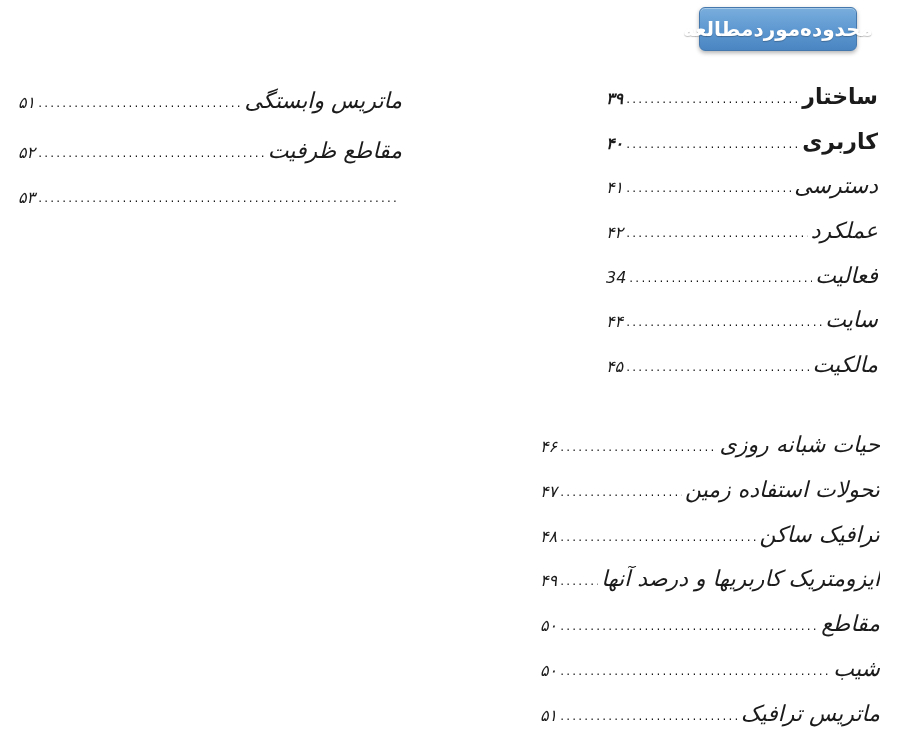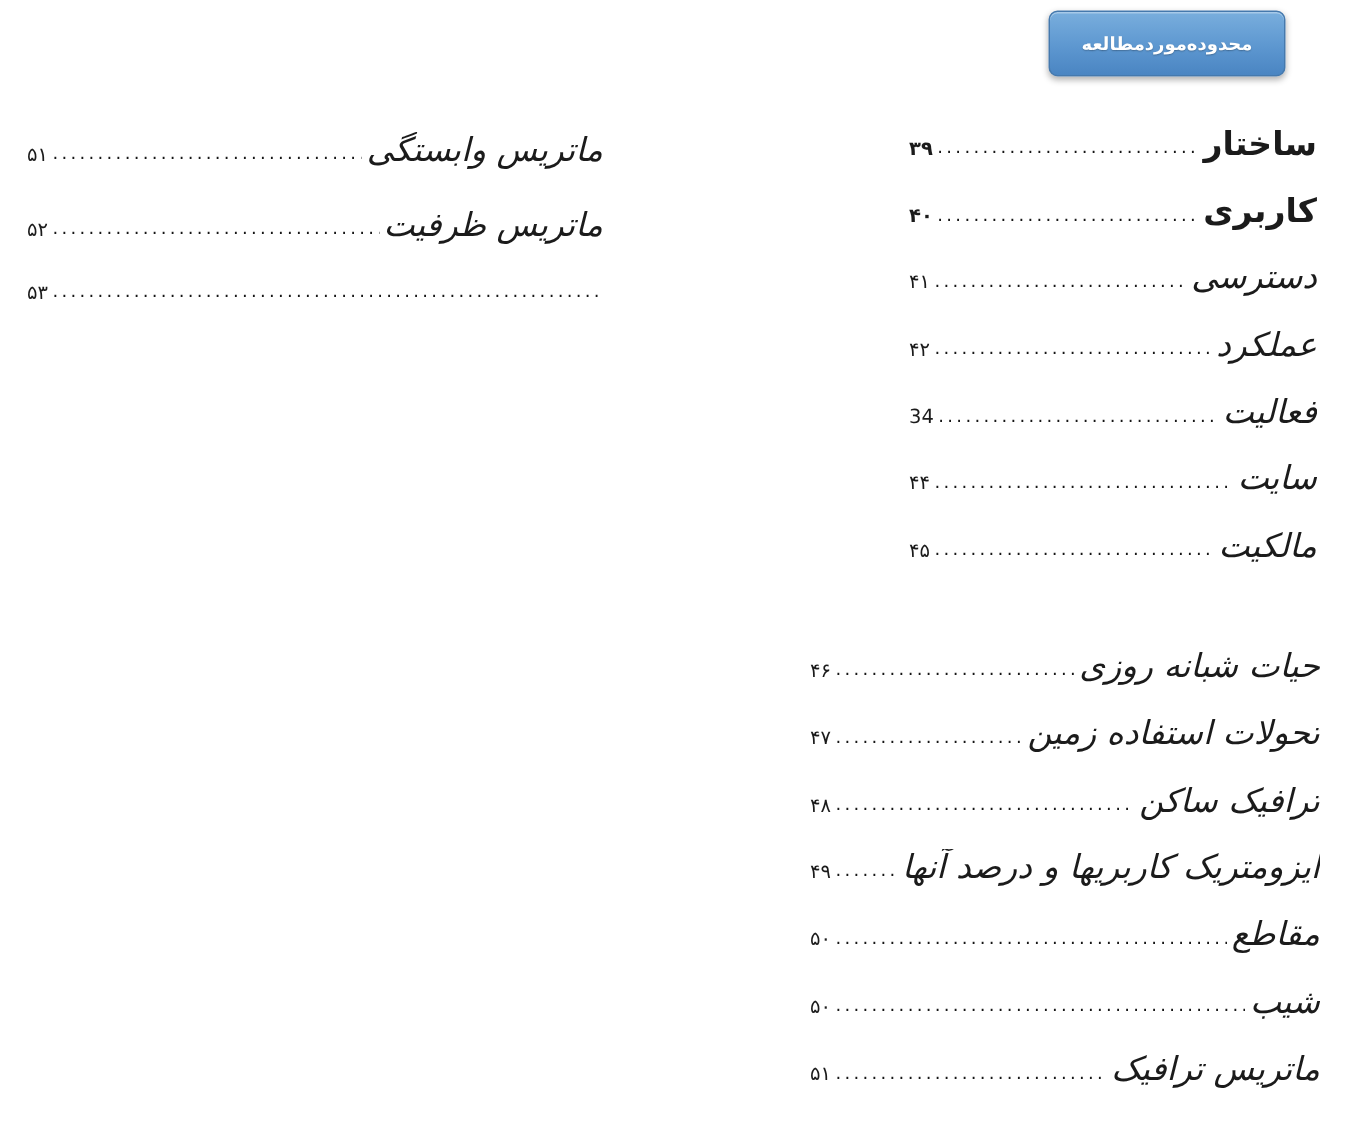--- a/index.html
+++ b/index.html
@@ -28,21 +28,21 @@
     border: 1px solid #4579ad;
     box-shadow: 0 2px 4px rgba(0,0,0,0.30), inset 0 1px 0 rgba(255,255,255,0.35);
     display: flex;
     align-items: center;
     justify-content: center;
     box-sizing: border-box;
   }
   .badge .badge-label {
     color: #ffffff;
     font-weight: 700;
-    font-size: 12px;
+    font-size: 20px;
     text-shadow: 0 1px 1px rgba(0,0,0,0.25);
     white-space: nowrap;
   }
 
   
   .toc-col {
     position: absolute;
     direction: rtl;
   }
   #right-group-1 { top: 84px;  right: 22px; width: 272px; }
@@ -84,23 +84,24 @@
     letter-spacing: 2.2px;
     color: #161616;
     margin: 0 3px;
     transform: translateY(-1px);
   }
   .leader::after {
     content: "..................................................................................................................................................................";
   }
 
   .toc-row .n {
-    font-size: 13px;
+    font-size: 16px;
     white-space: nowrap;
     flex: 0 0 auto;
+    font-style: italic;
   }
 </style>
 </head>
 <body>
 
 <div class="badge">
   <span class="badge-label">محدوده‌مورد‌مطالعه</span>
 </div>
 
 <div class="toc-col" id="right-group-1">
@@ -195,21 +196,21 @@
 
 <div class="toc-col" id="left-group">
 
     <div class="toc-row">
       <span class="t">ماتریس وابستگی</span>
       <span class="leader"></span>
       <span class="n">۵۱</span>
     </div>
 
     <div class="toc-row">
-      <span class="t">ماتریس ظرفیت</span>
+      <span class="t">مقاطع ظرفیت</span>
       <span class="leader"></span>
       <span class="n">۵۲</span>
     </div>
 
     <div class="toc-row">
       <span class="leader"></span>
       <span class="n">۵۳</span>
     </div>
   </div>
 

